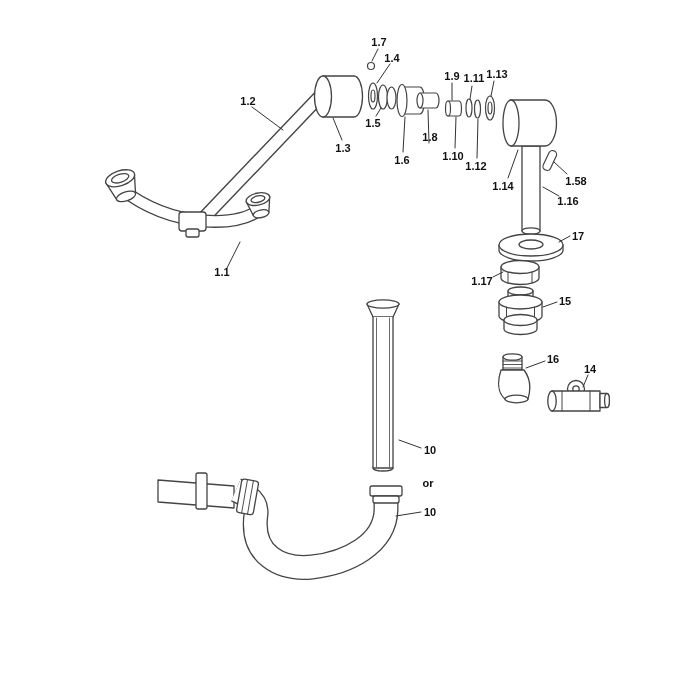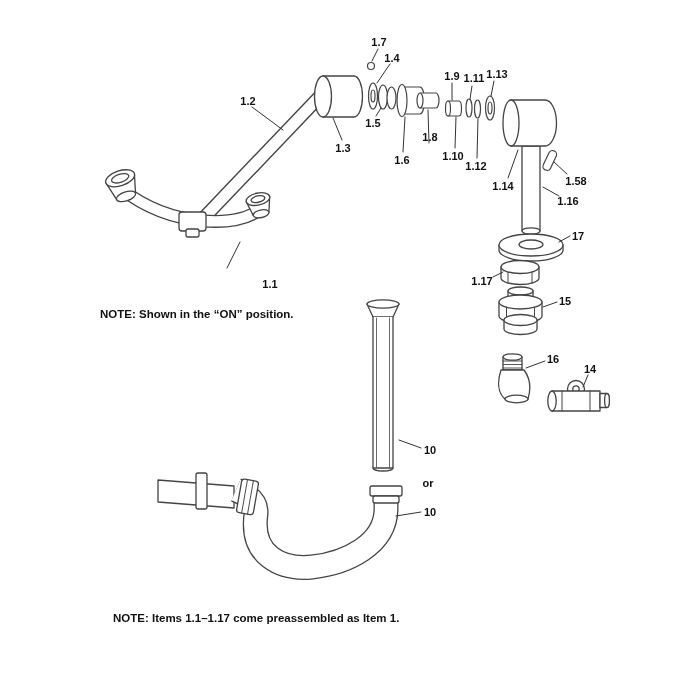--- a/index.html
+++ b/index.html
@@ -209,21 +209,21 @@
         <line x1="588" y1="375" x2="583" y2="387"></line>
         <line x1="227" y1="268" x2="240" y2="242"></line>
         <line x1="421" y1="448" x2="399" y2="440"></line>
         <line x1="421" y1="512" x2="396" y2="516"></line>
       </g>
 
     </g>
   </svg>
 
   <div id="labels-layer">
-      <div class="part-label" style="left: 222px; top: 284px; color: rgb(17, 17, 17); margin-left: 48px;">1.1</div>
+      <div class="part-label" style="left: 222px; top: 272px; color: rgb(17, 17, 17);">1.1</div>
       <div class="part-label" style="left: 248px; top: 101px; color: rgb(17, 17, 17);">1.2</div>
       <div class="part-label" style="left: 343px; top: 148px; color: rgb(17, 17, 17); text-align: center;">1.3</div>
       <div class="part-label" style="left: 392px; top: 58px; color: rgb(17, 17, 17);">1.4</div>
       <div class="part-label" style="left: 373px; top: 123px; color: rgb(17, 17, 17);">1.5</div>
       <div class="part-label" style="left: 402px; top: 160px; color: rgb(17, 17, 17);">1.6</div>
       <div class="part-label" style="left: 379px; top: 42px; color: rgb(17, 17, 17);">1.7</div>
       <div class="part-label" style="left: 430px; top: 137px; color: rgb(17, 17, 17);">1.8</div>
       <div class="part-label" style="left: 452px; top: 76px; color: rgb(17, 17, 17);">1.9</div>
       <div class="part-label" style="left: 453px; top: 156px; color: rgb(17, 17, 17);">1.10</div>
       <div class="part-label" style="left: 474px; top: 78px; color: rgb(17, 17, 17);">1.11</div>
@@ -235,17 +235,15 @@
       <div class="part-label" style="left: 578px; top: 236px; color: rgb(17, 17, 17);">17</div>
       <div class="part-label" style="left: 482px; top: 281px; color: rgb(17, 17, 17);">1.17</div>
       <div class="part-label" style="left: 565px; top: 301px; color: rgb(17, 17, 17);">15</div>
       <div class="part-label" style="left: 553px; top: 359px; color: rgb(17, 17, 17);">16</div>
       <div class="part-label" style="left: 590px; top: 369px; color: rgb(17, 17, 17);">14</div>
       <div class="part-label" style="left: 430px; top: 450px; color: rgb(17, 17, 17);">10</div>
       <div class="part-label" style="left: 428px; top: 483px; color: rgb(17, 17, 17);">or</div>
       <div class="part-label" style="left: 430px; top: 512px; color: rgb(17, 17, 17);">10</div>
     </div>
 
-  <div class="note" style="left:100px; top:308px;">NOTE: Shown in the “ON” position.</div>
-
-  <div class="note" style="left:113px; top:612px;">NOTE: Items 1.1–1.17 come preassembled as Item 1.</div>
+
 
 </div>
 
 </body></html>

